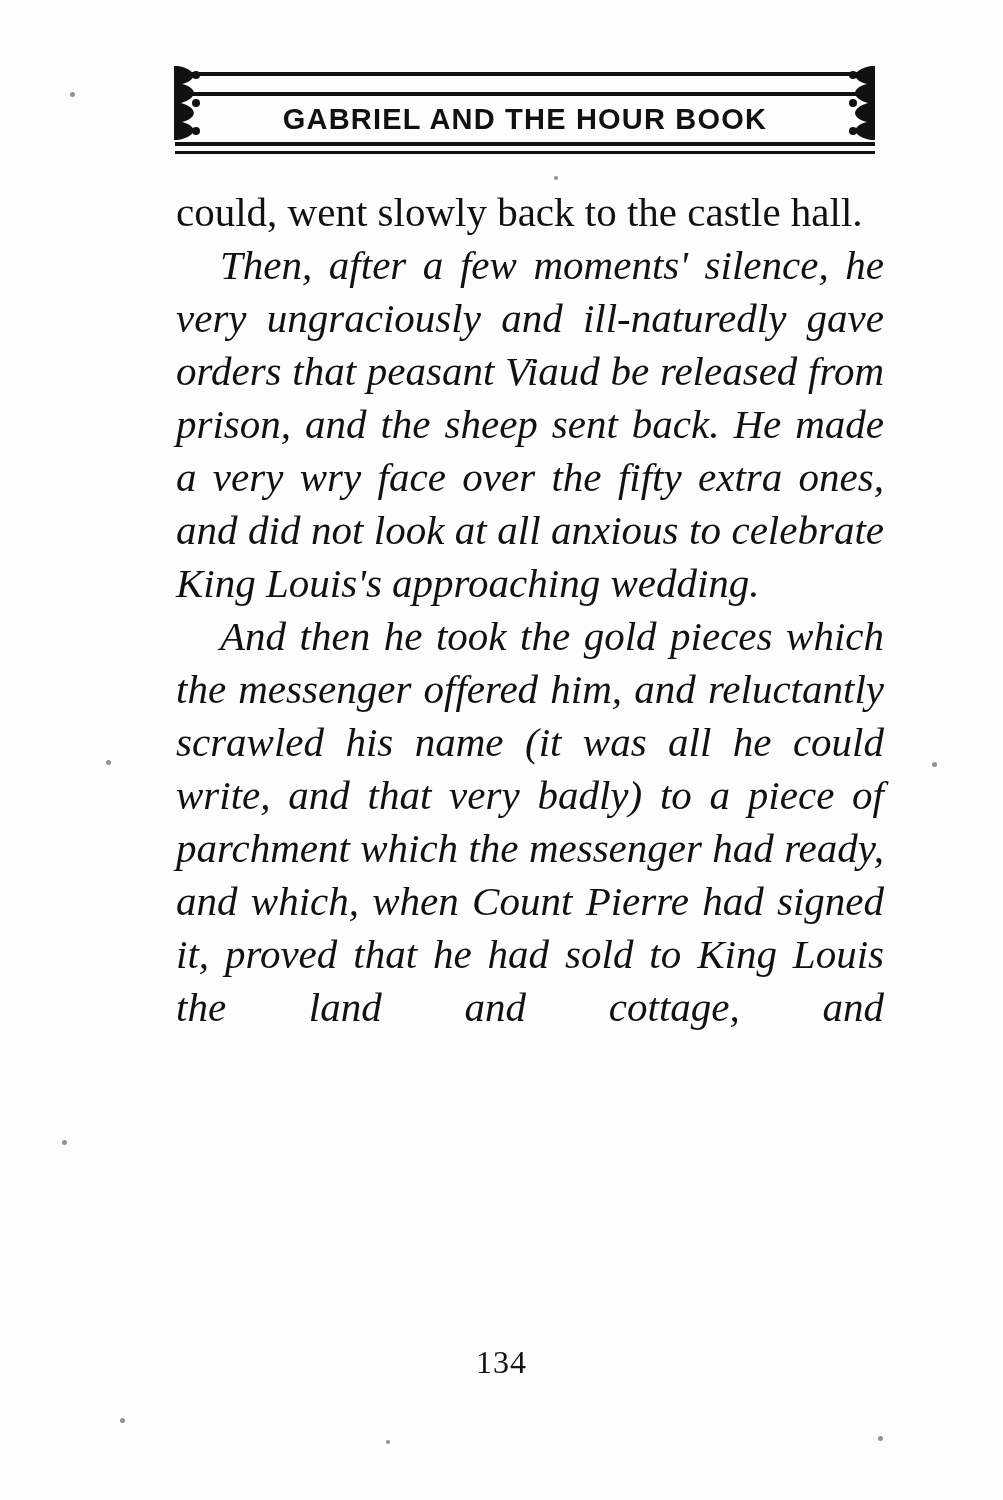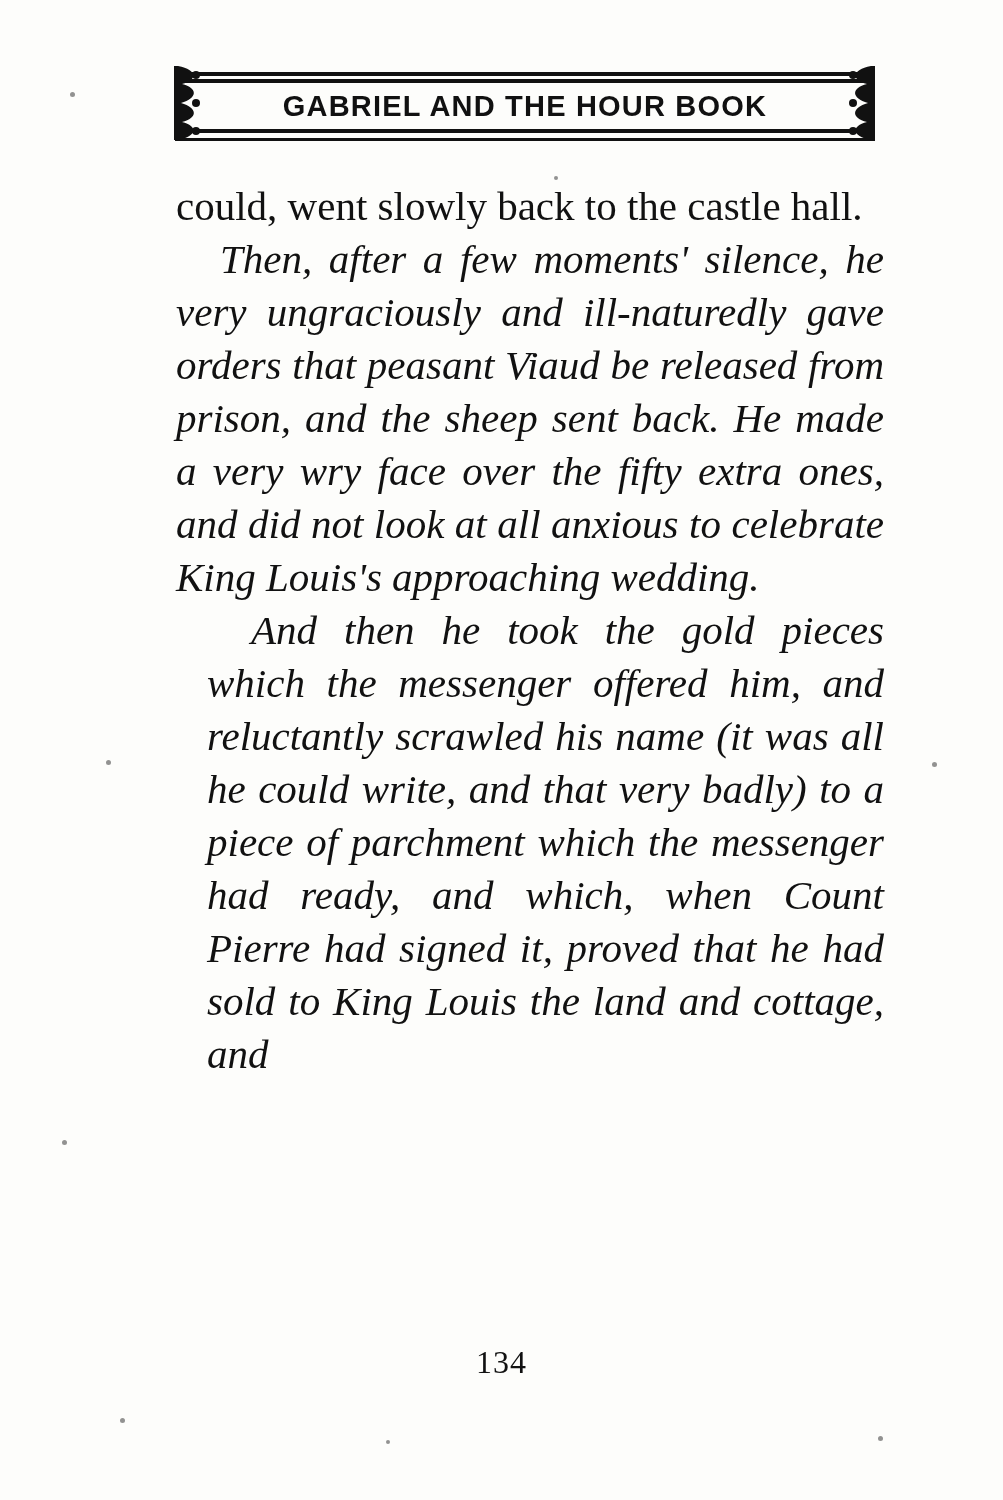--- a/index.html
+++ b/index.html
@@ -36,21 +36,21 @@
 
   .rule {
     width: 100%;
     background: #111;
   }
   .rule-thin   { height: 4px; }
   .rule-thin2  { height: 3px; }
 
   .header-bar {
     position: relative;
-    margin: 3px 0 5px 0;
+    margin: 16px 0 5px 0;
     border-top: 4px solid #111;
     border-bottom: 4px solid #111;
     height: 46px;
   }
 
   .header-title {
     position: absolute;
     left: 0;
     right: 0;
     top: 50%;
@@ -77,41 +77,40 @@
     font-weight: bold;
   }
   .ornament svg { display: block; }
   .ornament-left  { left: 172px; }
   .ornament-right { left: 843px; }
 
   
   .body-text {
     position: absolute;
     left: 176px;
-    top: 180px;
+    top: 186px;
     width: 708px;
     font-size: 41px;
     line-height: 53px;
     text-align: justify;
     text-justify: inter-word;
     color: #111;
     letter-spacing: 0px;
   }
   .body-text p {
     margin: 0;
     text-indent: 0;
   }
   .body-text p.indent {
     text-indent: 44px;
     font-style: italic;
   }
   
   .body-text p:last-child {
     text-align: justify;
-    margin-left: 31px;
   }
   .body-text p:last-child::after {
     content: "";
     display: inline-block;
     width: 100%;
   }
   .body-text p.justify-all::after {
     content: "";
     display: inline-block;
     width: 100%;

